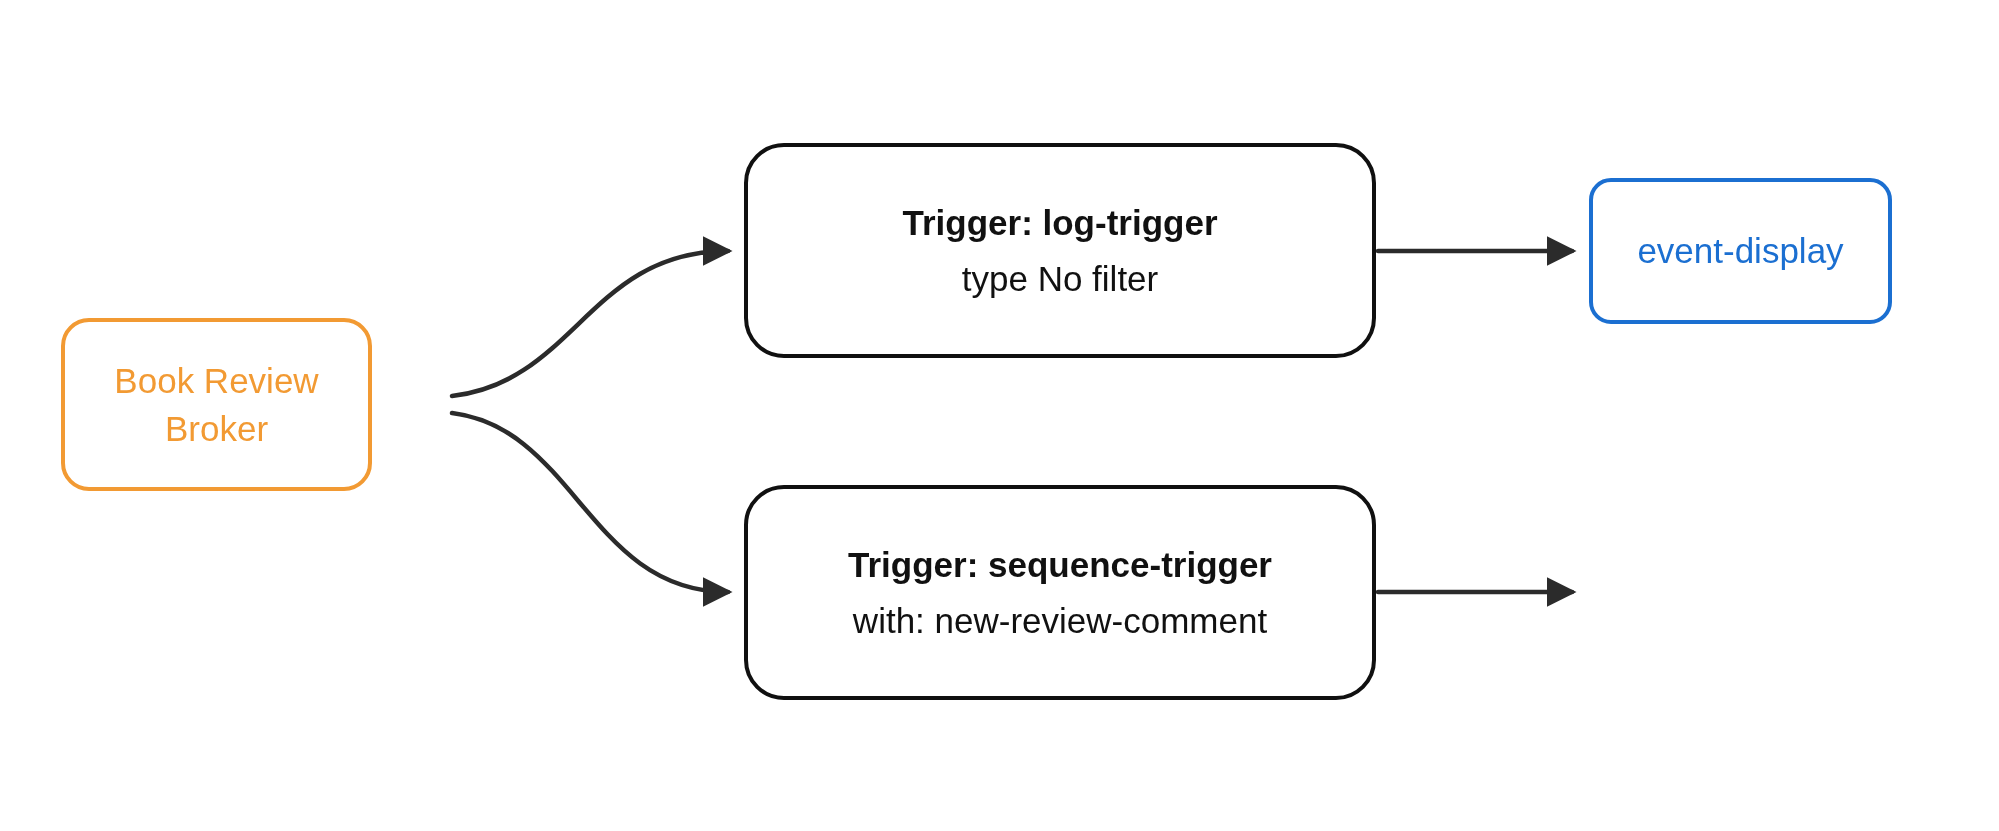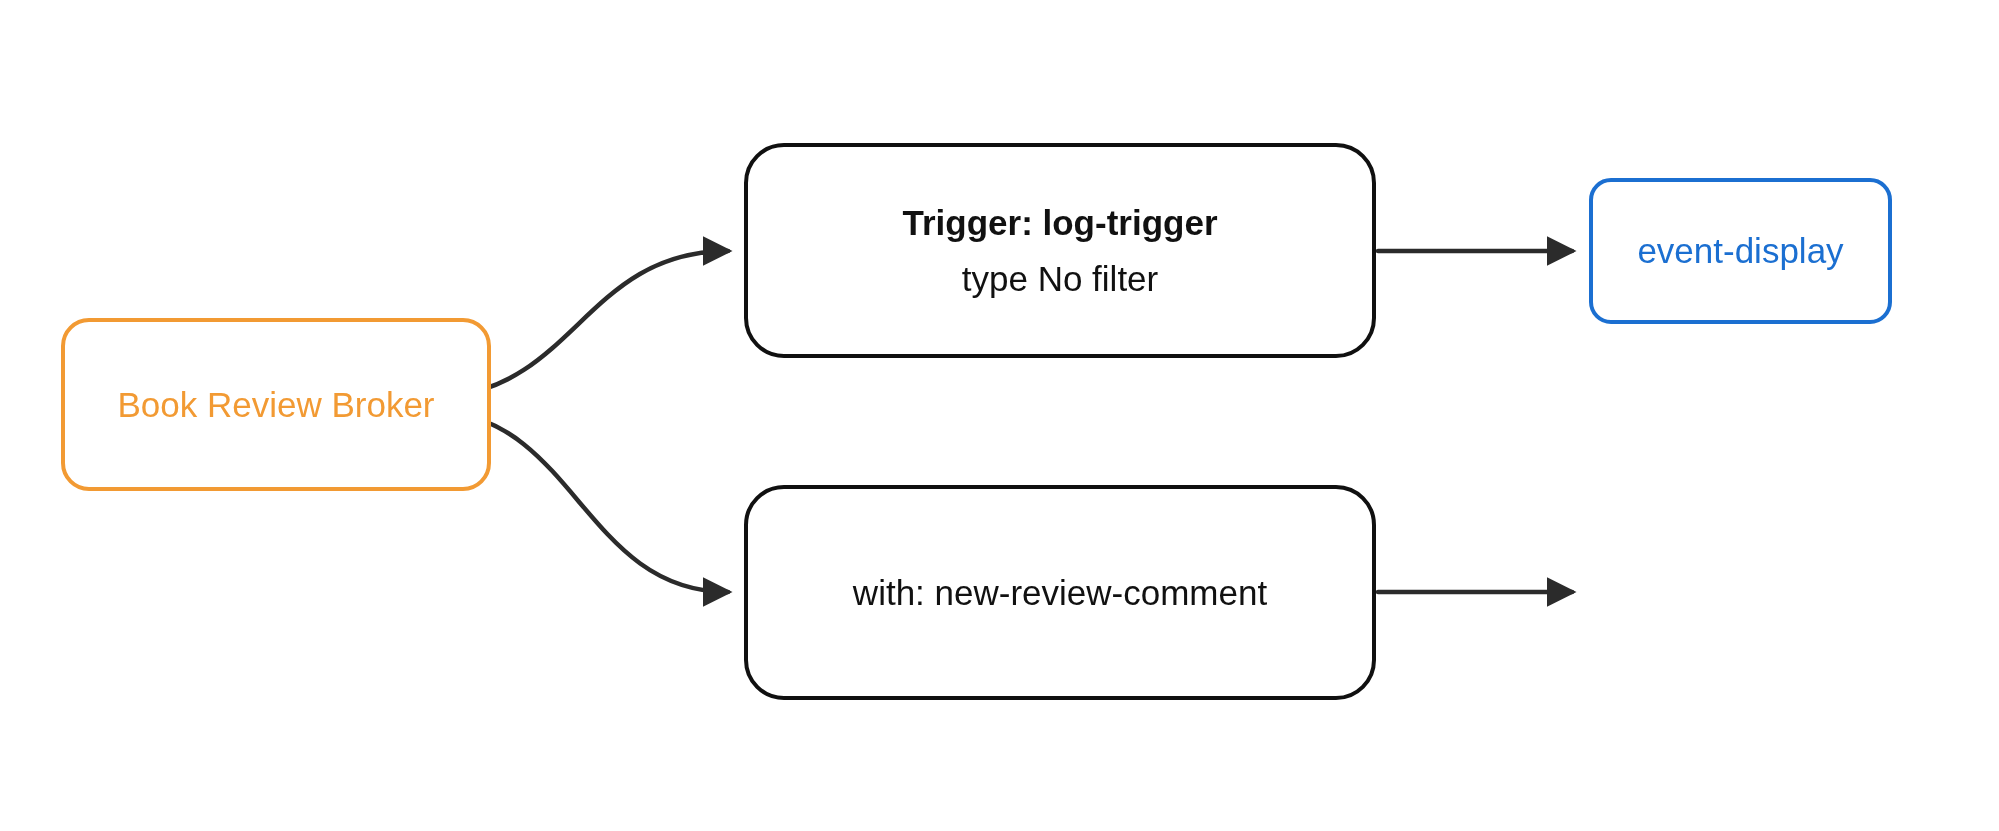--- a/index.html
+++ b/index.html
@@ -29,21 +29,21 @@
     background: #ffffff;
     display: flex;
     flex-direction: column;
     align-items: center;
     justify-content: center;
     text-align: center;
   }
   .node-broker {
     left: 61px;
     top: 318px;
-    width: 430px;
+    width: 311px;
     height: 173px;
     border: 4px solid #F29A33;
     border-radius: 28px;
     color: #F29A33;
     font-size: 35px;
     line-height: 1.35;
     padding: 0 30px;
   }
   .node-trigger {
     border: 4px solid #101010;
@@ -98,20 +98,21 @@
   <div class="node node-broker">
     <span>Book Review Broker</span>
   </div>
 
   <div class="node node-trigger node-trigger-log">
     <span class="trigger-title">Trigger: log-trigger</span>
     <span class="trigger-subtitle">type No filter</span>
   </div>
 
   <div class="node node-trigger node-trigger-seq">
+    <span class="trigger-title">Trigger: sequence-trigger</span>
     <span class="trigger-subtitle">with: new-review-comment</span>
   </div>
 
   <div class="node node-dest node-dest-event">
     <span>event-display</span>
   </div>
 
 
 </div>
 

